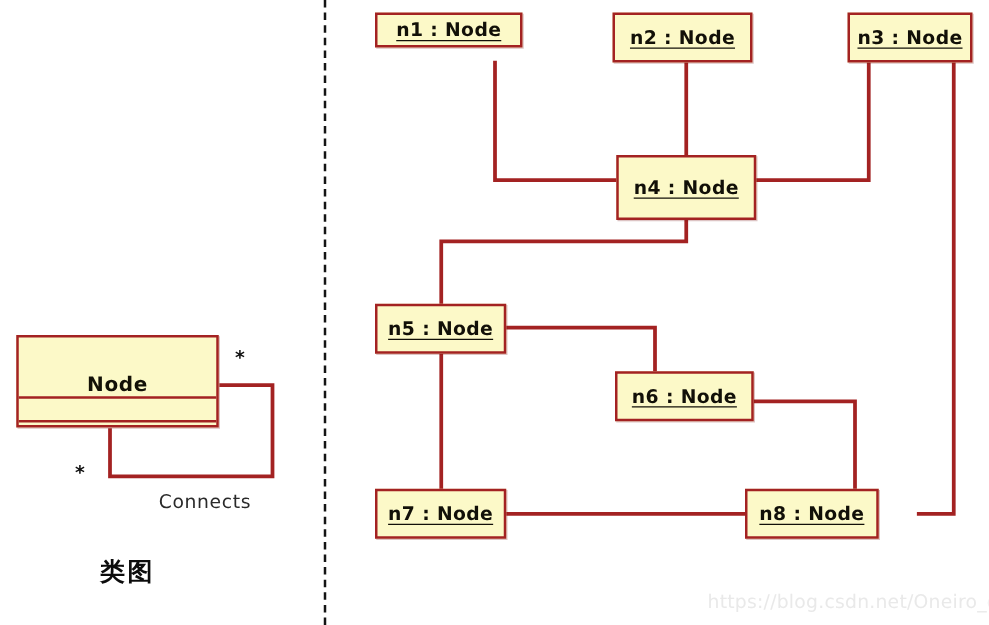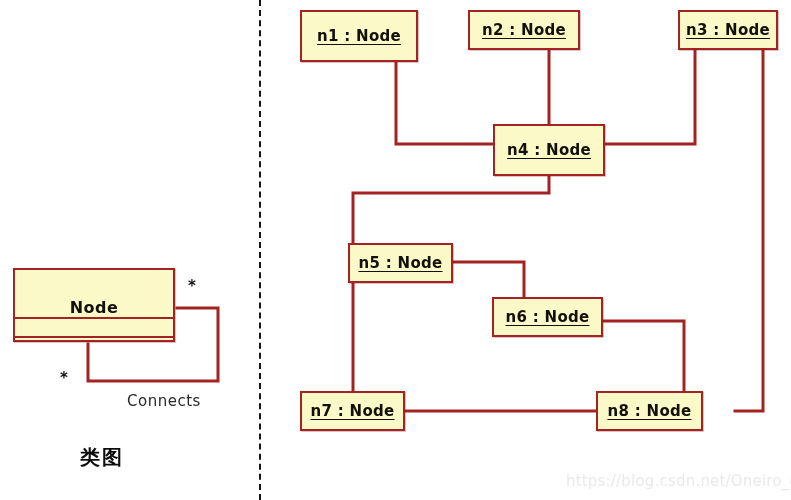--- a/index.html
+++ b/index.html
@@ -154,37 +154,37 @@
   </div>
 
   <span class="mult" style="left:188px; top:277px;">*</span>
 
   <span class="mult" style="left:60px; top:369px;">*</span>
 
   <span class="assoc-label" style="left:127px; top:392px;">Connects</span>
 
   <span class="caption" style="left:80px; top:444px;">类图</span>
 
-  <div class="uml-box obj-box" style="left:300px; top:10px; width:118px; height:52px;">
+  <div class="uml-box obj-box" style="left:300px; top:10px; width:118px; height:28px;">
     <span class="obj-label">n1 : Node</span>
   </div>
 
-  <div class="uml-box obj-box" style="left:468px; top:10px; width:112px; height:40px;">
+  <div class="uml-box obj-box" style="left:490px; top:10px; width:112px; height:40px;">
     <span class="obj-label">n2 : Node</span>
   </div>
 
   <div class="uml-box obj-box" style="left:678px; top:10px; width:100px; height:40px;">
     <span class="obj-label">n3 : Node</span>
   </div>
 
   <div class="uml-box obj-box" style="left:493px; top:124px; width:112px; height:52px;">
     <span class="obj-label">n4 : Node</span>
   </div>
 
-  <div class="uml-box obj-box" style="left:300px; top:243px; width:105px; height:40px;margin-left:48px;">
+  <div class="uml-box obj-box" style="left:300px; top:243px; width:105px; height:40px;">
     <span class="obj-label">n5 : Node</span>
   </div>
 
   <div class="uml-box obj-box" style="left:492px; top:297px; width:111px; height:40px;">
     <span class="obj-label">n6 : Node</span>
   </div>
 
   <div class="uml-box obj-box" style="left:300px; top:391px; width:105px; height:40px;">
     <span class="obj-label">n7 : Node</span>
   </div>

